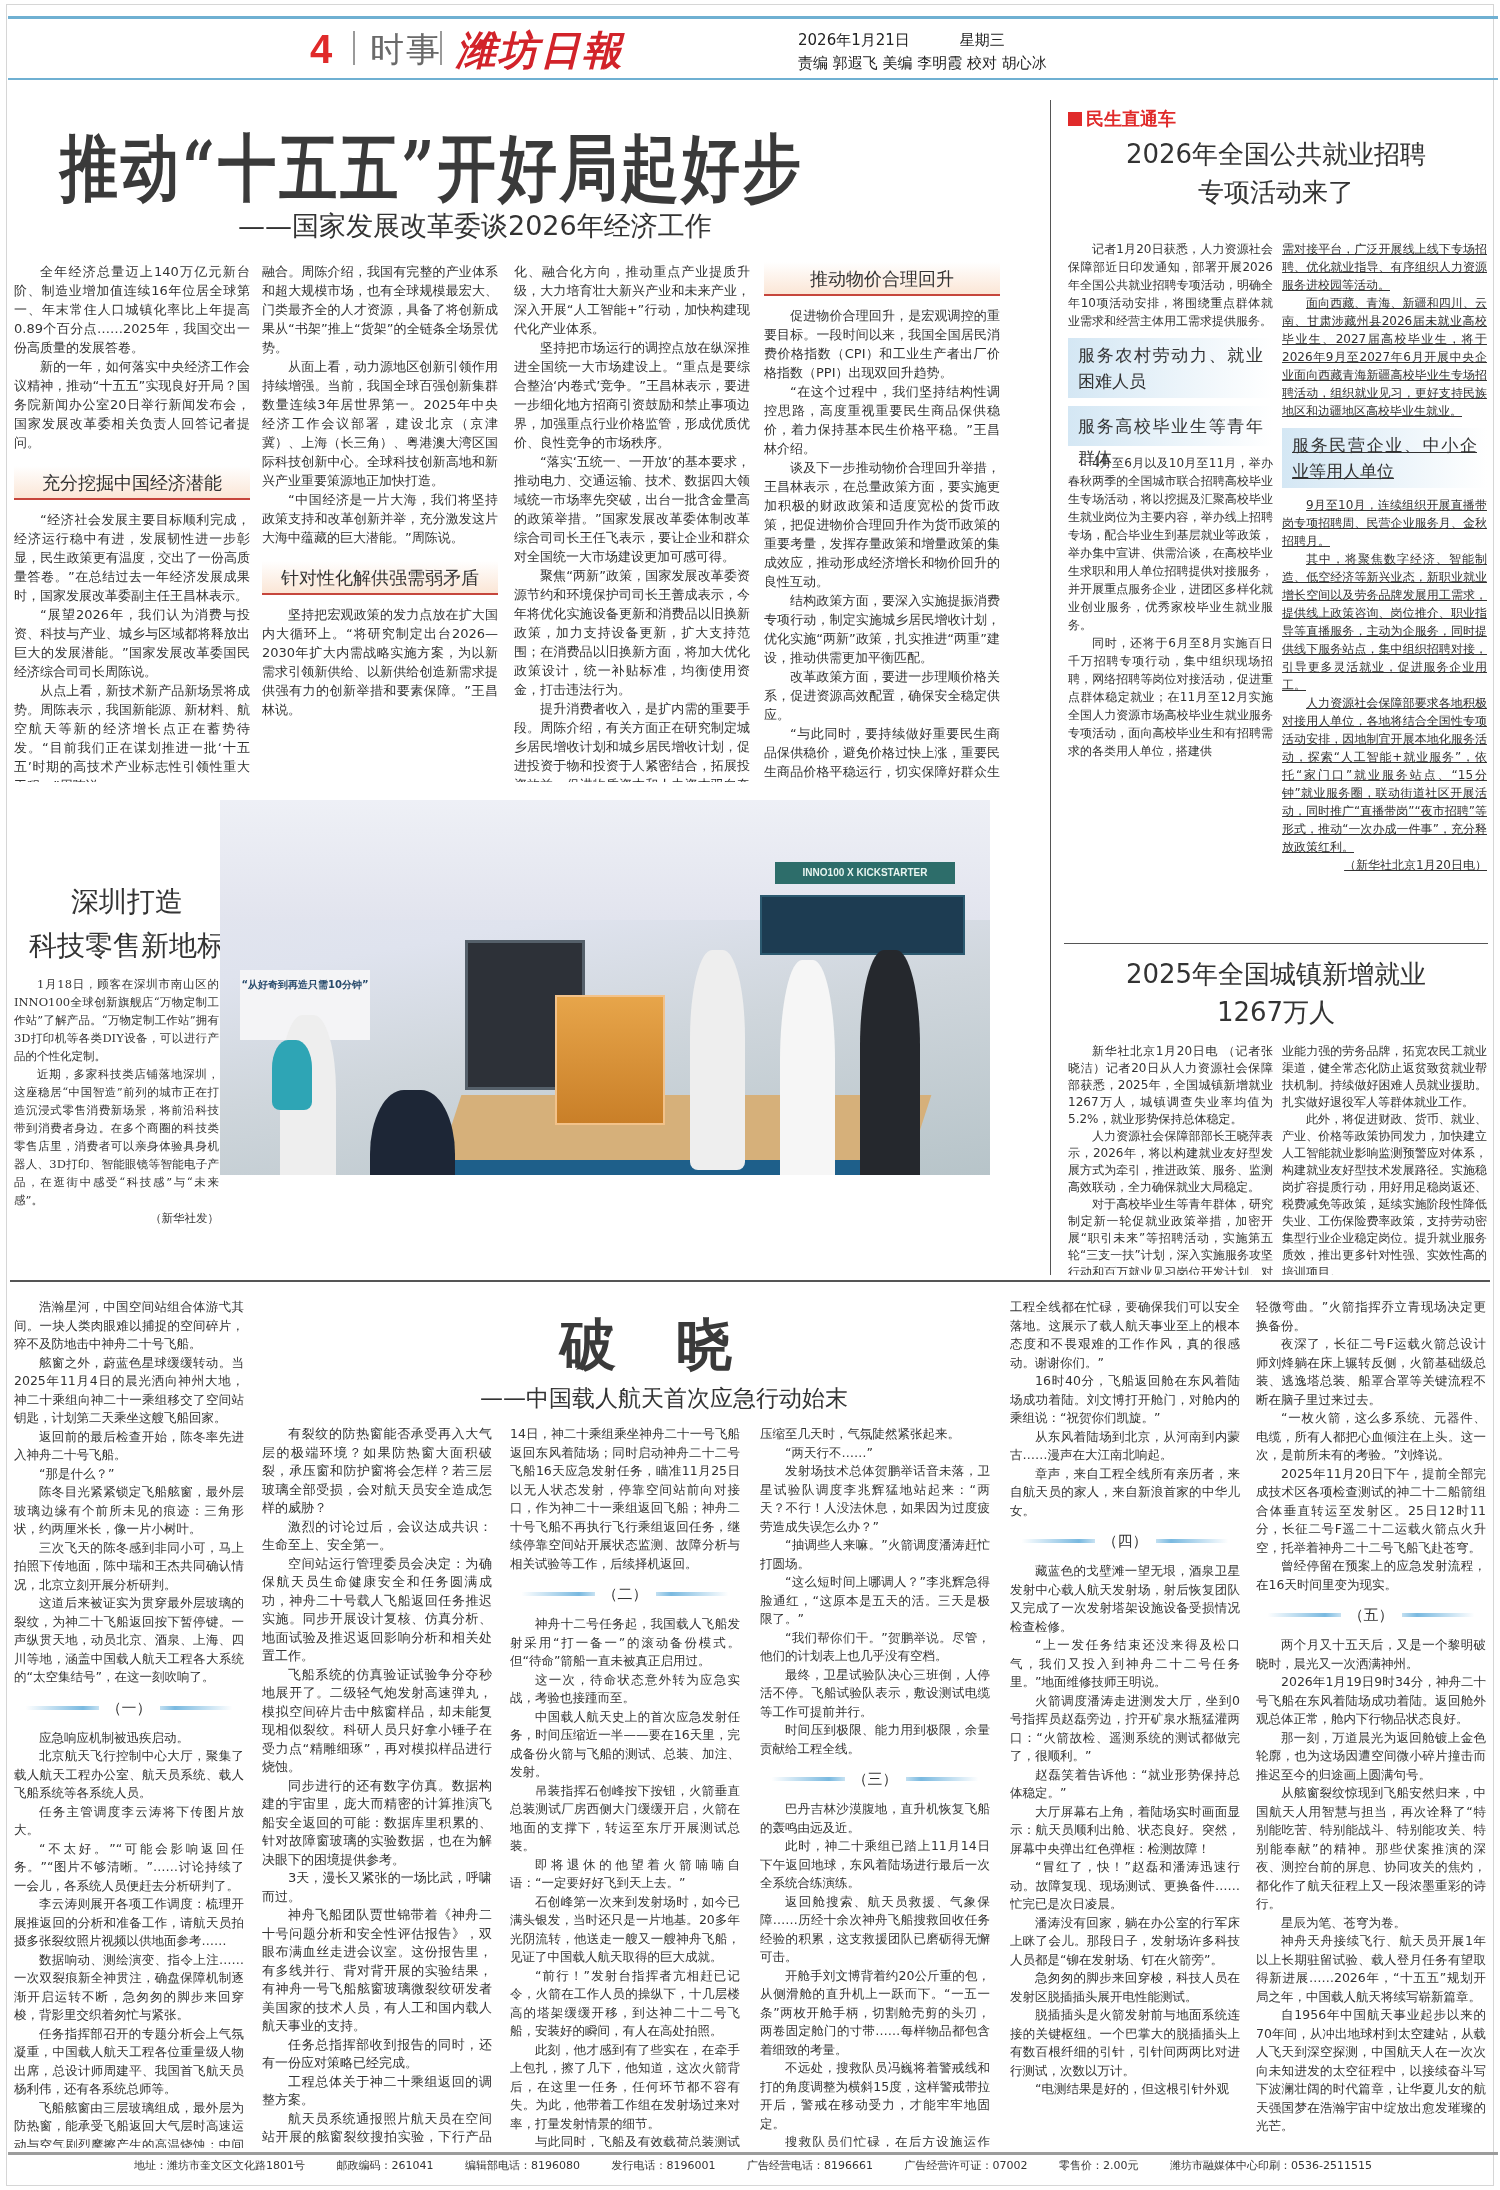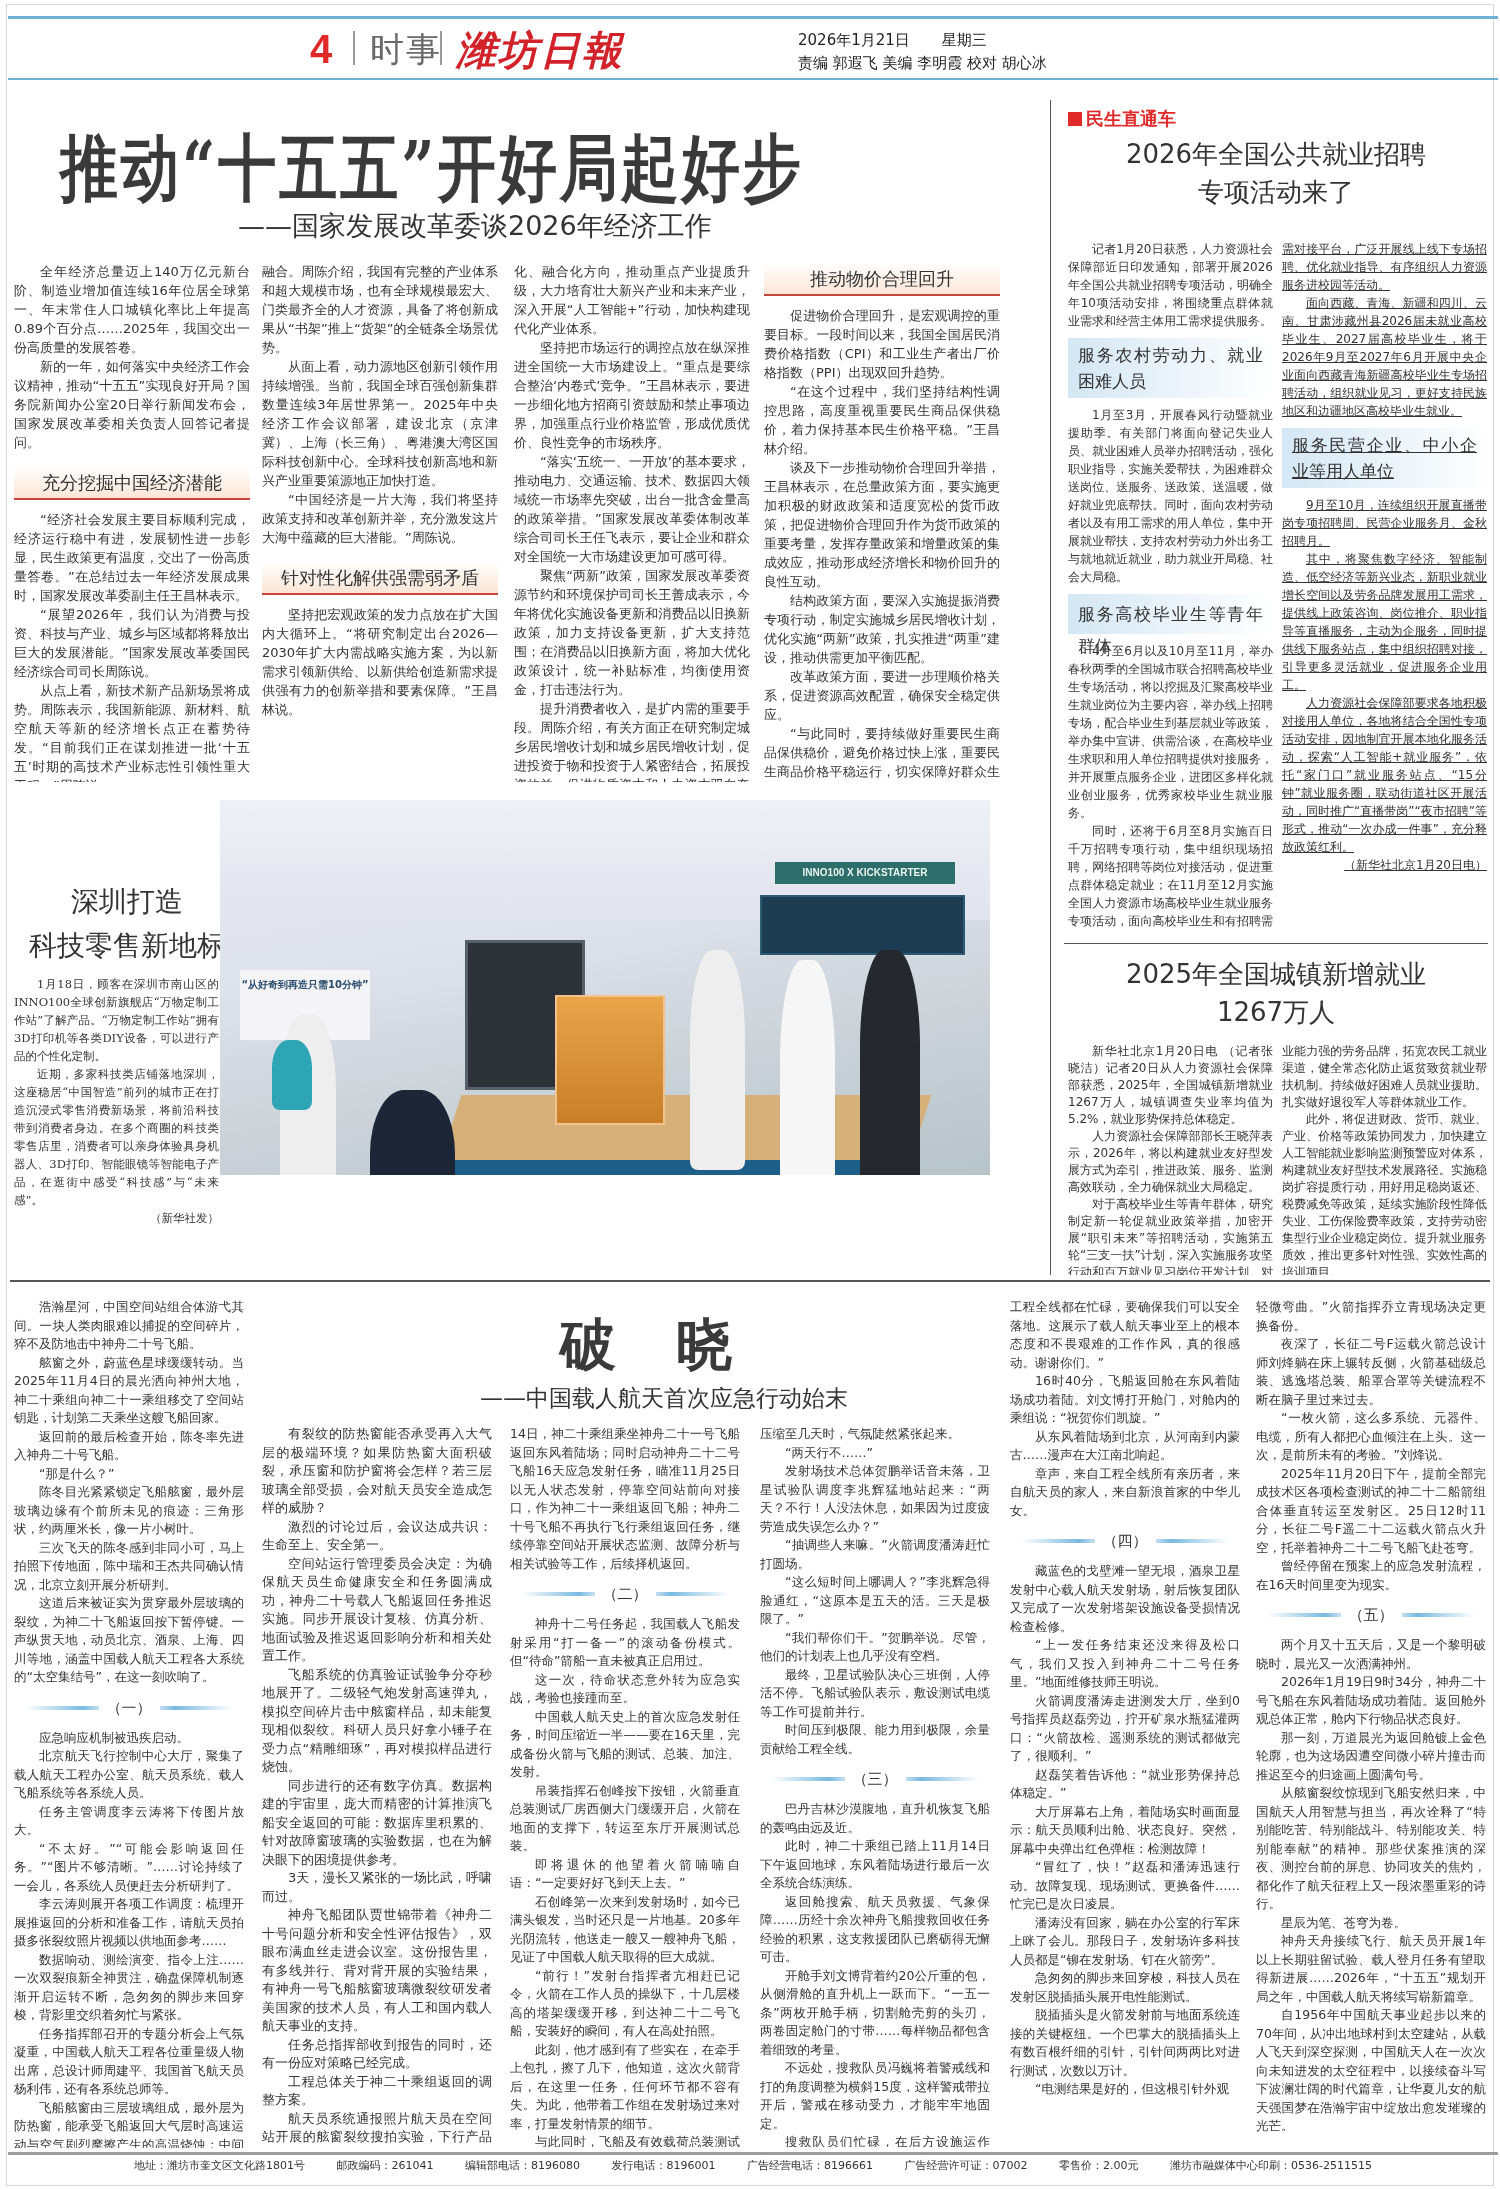--- a/index.html
+++ b/index.html
@@ -8,21 +8,21 @@
 
   .page { position: absolute; left: 6px; top: 4px; width: 1488px; height: 2182px; border: 1px solid #d6d6d6; background: #fff; }
 
   
   .masthead { position: absolute; left: 8px; top: 16px; width: 1490px; height: 64px; border-top: 3px solid #6fb0d2; border-bottom: 2px solid #6fb0d2; }
   .page-no { position: absolute; left: 302px; top: 8px; font: bold 40px "Liberation Sans", sans-serif; color: #e02a2a; }
   .sep { position: absolute; top: 12px; width: 2px; height: 34px; background: #9a9a9a; }
   .section { position: absolute; left: 362px; top: 8px; font: 34px "DejaVu Sans", sans-serif; color: #6a6a6a; letter-spacing: 2px; }
   .brand { position: absolute; left: 448px; top: 4px; font: italic bold 40px "DejaVu Serif", serif; color: #d2232a; letter-spacing: 2px; }
   .meta { position: absolute; left: 790px; top: 10px; font: 15px "DejaVu Sans", sans-serif; color: #222; line-height: 23px; }
-  .meta .wd { margin-left: 32px; }
+  .meta .wd { margin-left: 50px; }
 
   
   .col { position: absolute; font: 13px/19px "DejaVu Sans", sans-serif; color: #333; text-align: justify; overflow: hidden; }
   .col p { text-indent: 2em; }
   .subhead { height: 34px; margin: 14px 0 10px; border-bottom: 2px solid #c6463c;
              background: linear-gradient(to bottom, #ffffff 0%, #fbe6d6 100%);
              text-align: center; font: 18px/34px "DejaVu Sans", sans-serif; color: #333; text-indent: 0; }
   .vrule { position: absolute; width: 1px; background: #555; }
   .hrule { position: absolute; height: 2px; background: #555; }
 
@@ -138,21 +138,20 @@
 <aside class="rbox">
   <div class="rbox-tag"><span class="sq"></span><span>民生直通车</span></div>
   <div class="rtitle" style="top:40px">
     <div>2026年全国公共就业招聘</div>
     <div>专项活动来了</div>
   </div>
 
   <div class="col" style="left:8px; top:145px; width:205px; height:690px; font-size:12px; line-height:18px;">
     <p>记者1月20日获悉，人力资源社会保障部近日印发通知，部署开展2026年全国公共就业招聘专项活动，明确全年10项活动安排，将围绕重点群体就业需求和经营主体用工需求提供服务。</p>
     <div class="bluehead">服务农村劳动力、就业困难人员</div>
-    <p>1月至3月，开展春风行动暨就业援助季。有关部门将面向登记失业人员、就业困难人员举办招聘活动，强化职业指导，实施关爱帮扶，为困难群众送岗位、送服务、送政策、送温暖，做好就业兜底帮扶。同时，面向农村劳动者以及有用工需求的用人单位，集中开展就业帮扶，支持农村劳动力外出务工与就地就近就业，助力就业开局稳、社会大局稳。</p>
     <div class="bluehead single">服务高校毕业生等青年群体</div>
     <p>4月至6月以及10月至11月，举办春秋两季的全国城市联合招聘高校毕业生专场活动，将以挖掘及汇聚高校毕业生就业岗位为主要内容，举办线上招聘专场，配合毕业生到基层就业等政策，举办集中宣讲、供需洽谈，在高校毕业生求职和用人单位招聘提供对接服务，并开展重点服务企业，进团区多样化就业创业服务，优秀家校毕业生就业服务。</p>
     <p>同时，还将于6月至8月实施百日千万招聘专项行动，集中组织现场招聘，网络招聘等岗位对接活动，促进重点群体稳定就业；在11月至12月实施全国人力资源市场高校毕业生就业服务专项活动，面向高校毕业生和有招聘需求的各类用人单位，搭建供</p>
   </div>
 
   <div class="col" style="left:222px; top:145px; width:205px; height:690px; font-size:12px; line-height:18px;text-decoration:underline;">
     <p style="text-indent:0">需对接平台，广泛开展线上线下专场招聘、优化就业指导、有序组织人力资源服务进校园等活动。</p>
     <p>面向西藏、青海、新疆和四川、云南、甘肃涉藏州县2026届未就业高校毕业生、2027届高校毕业生，将于2026年9月至2027年6月开展中央企业面向西藏青海新疆高校毕业生专场招聘活动，组织就业见习，更好支持民族地区和边疆地区高校毕业生就业。</p>
     <div class="bluehead">服务民营企业、中小企业等用人单位</div>
     <p>9月至10月，连续组织开展直播带岗专项招聘周、民营企业服务月、金秋招聘月。</p>

